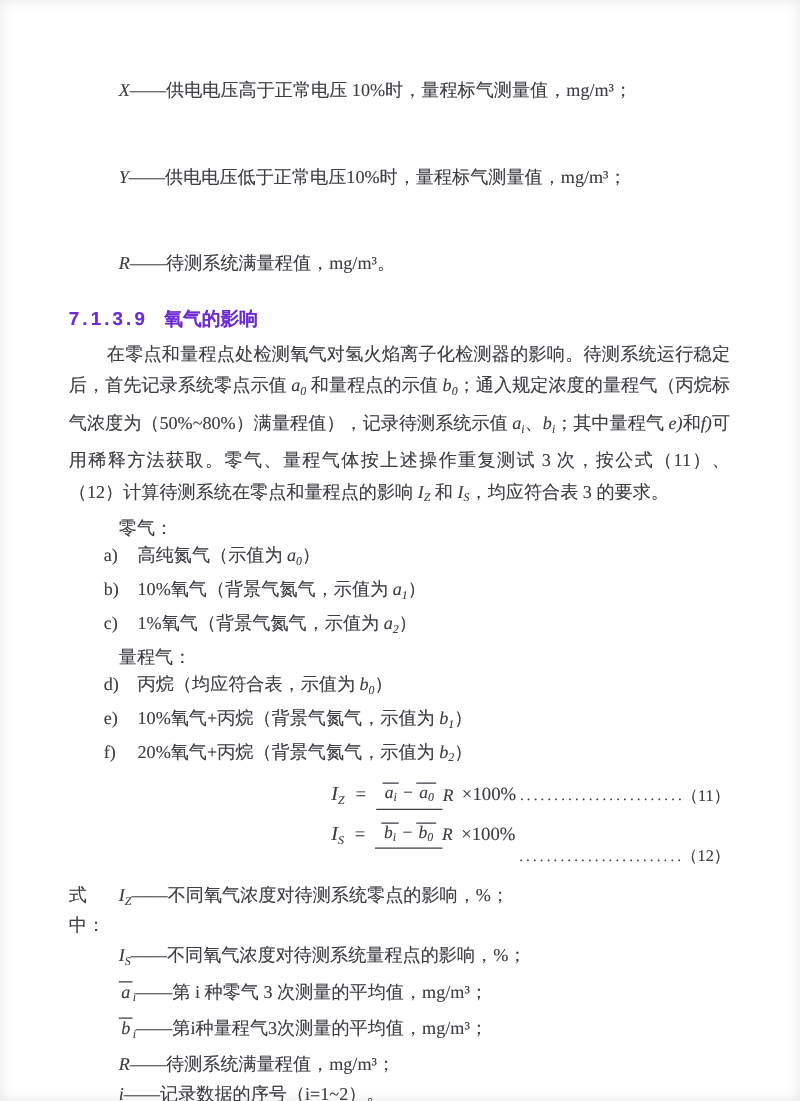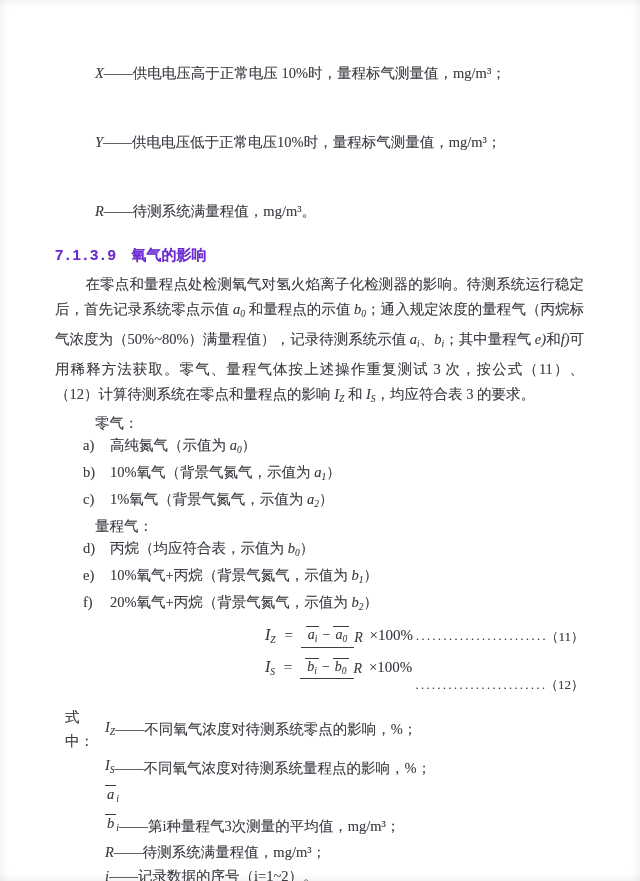--- a/index.html
+++ b/index.html
@@ -39,21 +39,21 @@
   .eq{margin:0 5px;}
   .frac{display:inline-flex;flex-direction:row;align-items:center;vertical-align:middle;margin:0 3px;font-size:14px;}
   .frac .num{border-bottom:1px solid currentColor;padding:0 5px 2px;white-space:nowrap;}
   .frac .den{padding-top:2px;}
   .mi{padding:0 3px;}
   .dots{flex:1 1 auto;overflow:hidden;white-space:nowrap;letter-spacing:2.5px;font-size:12px;padding:0 3px;}
   .fnum{flex:none;font-size:13px;}
   .tail-low{flex:1;display:flex;align-items:center;position:relative;top:17px;min-width:0;}
   
   .where{margin-top:26px;}
-  .wrow{display:flex;align-items:center;line-height:24px;margin-left:10px;}
+  .wrow{display:flex;align-items:flex-start;line-height:24px;}
   .wpre{width:40px;flex:none;}
   .wsym{white-space:nowrap;}
 </style>
 </head>
 <body>
 
 <div class="page">
 
   <div class="def-block">
     <div class="def-line">
@@ -140,20 +140,21 @@
       <span>——不同氧气浓度对待测系统零点的影响，%；</span>
     </div>
     <div class="wrow">
       <span class="wpre"></span>
       <span class="wsym"><span class="v">I</span><span class="sb">S</span></span>
       <span>——不同氧气浓度对待测系统量程点的影响，%；</span>
     </div>
     <div class="wrow">
       <span class="wpre"></span>
       <span class="wsym"><span class="ovg"><span class="v">a</span></span><span class="sb">i</span></span>
+      <span>——第 i 种零气 3 次测量的平均值，mg/m³；</span>
     </div>
     <div class="wrow">
       <span class="wpre"></span>
       <span class="wsym"><span class="ovg"><span class="v">b</span></span><span class="sb">i</span></span>
       <span>——第i种量程气3次测量的平均值，mg/m³；</span>
     </div>
     <div class="wrow">
       <span class="wpre"></span>
       <span class="wsym"><span class="v">R</span></span>
       <span>——待测系统满量程值，mg/m³；</span>

